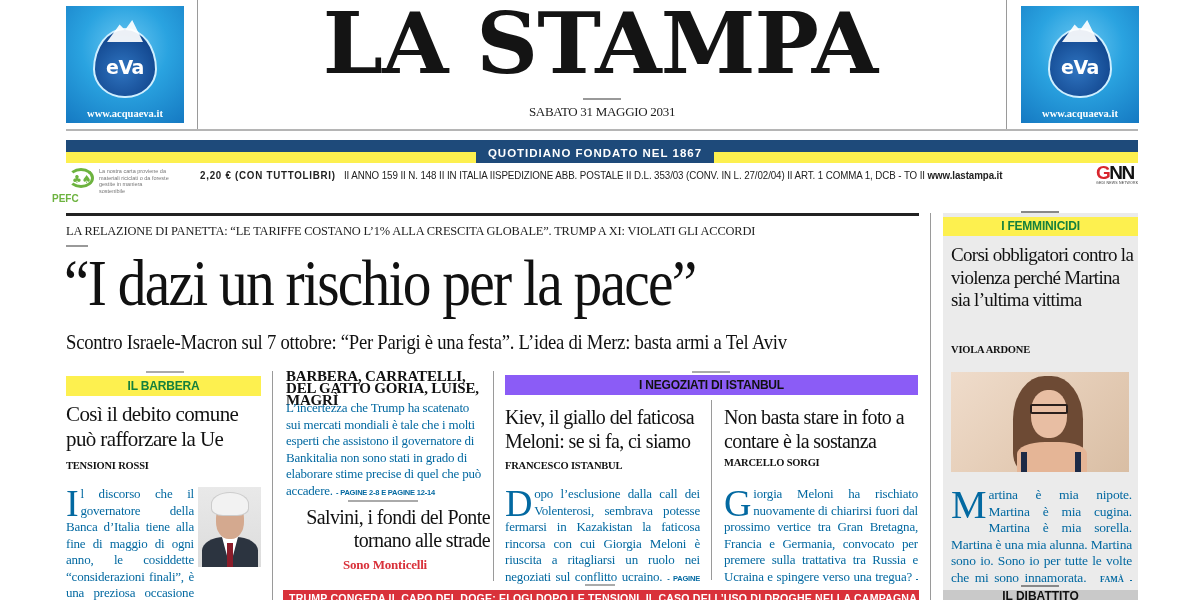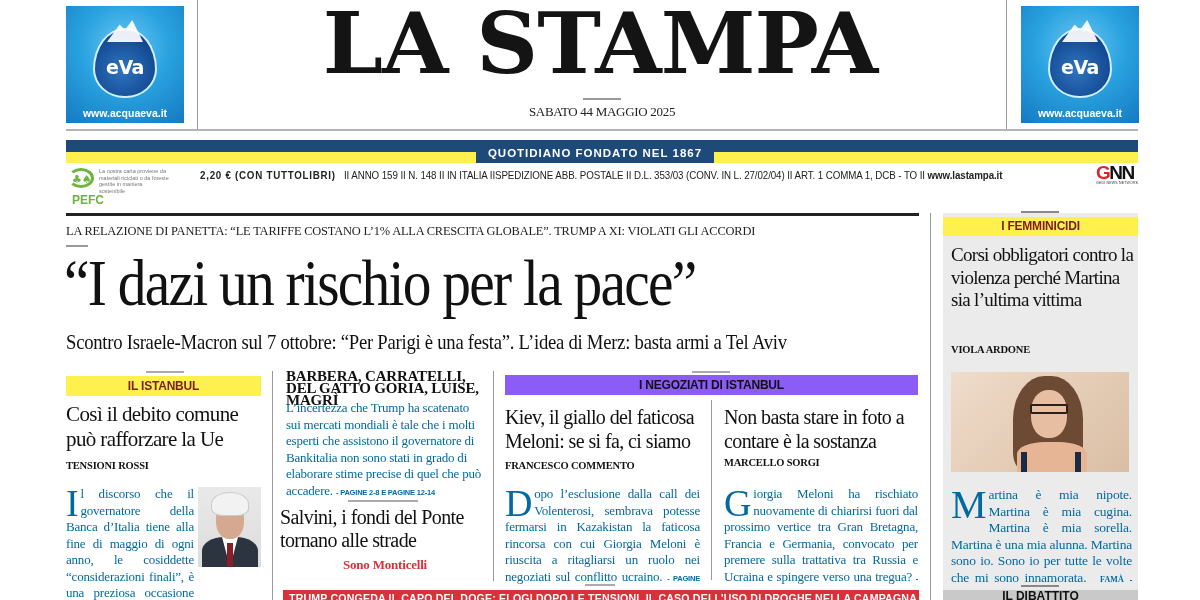--- a/index.html
+++ b/index.html
@@ -25,21 +25,21 @@
     background: #fff; clip-path: polygon(0 100%, 35% 20%, 50% 45%, 70% 0, 100% 100%);
     opacity: .92;
   }
   .ad-brand {
     position: absolute; left: 0; right: 0; top: 50px; text-align: center;
     font-family: "DejaVu Sans", sans-serif; font-size: 19px; color: #fff; font-weight: bold;
     letter-spacing: -0.5px;
   }
   .ad-url {
     position: absolute; left: 0; right: 0; bottom: 4px; text-align: center;
-    font-family: Liberation Sans, sans-serif; font-size: 10.5px; color: #fff; font-weight: bold;
+    font-family: Liberation Serif, serif; font-size: 10.5px; color: #fff; font-weight: bold;
   }
   .mast-vline { position: absolute; top: 0; width: 1px; height: 130px; background: #9a9a9a; }
   .mast-hline { position: absolute; top: 129px; left: 66px; width: 1072px; height: 2px; background: #b5b5b5; }
 
   .masthead-title {
     position: absolute; left: 200px; width: 800px; top: -4px; text-align: center;
     font-family: "DejaVu Serif", serif; font-weight: bold; font-size: 84px;
     letter-spacing: -1px; color: #141414; line-height: 95px;
     transform: scaleX(1.02);
   }
@@ -58,21 +58,21 @@
     color: #fff; font-family: "Liberation Sans", sans-serif; font-weight: bold;
     font-size: 11.5px; letter-spacing: 1px; text-align: center; line-height: 26px;
   }
 
   
   .pefc-logo {
     position: absolute; left: 68px; top: 168px; width: 26px; height: 20px; border-radius: 50%;
     border: 3px solid #6db33f; border-left-color: transparent;
   }
   .pefc-trees { position: absolute; left: 72px; top: 174px; color: #6db33f; font-size: 11px; line-height: 11px; font-family: "DejaVu Sans", sans-serif; }
-  .pefc-label { position: absolute; left: 72px; top: 193px; font-family: "Liberation Sans", sans-serif; font-size: 12px; font-weight: bold; color: #6db33f; }
+  .pefc-label { position: absolute; left: 52px; top: 193px; font-family: "Liberation Sans", sans-serif; font-size: 10px; font-weight: bold; color: #6db33f; }
   .pefc-text {
     position: absolute; left: 99px; top: 168px; width: 70px;
     font-family: "Liberation Sans", sans-serif; font-size: 5.5px; line-height: 6.5px; color: #777;
   }
   .info-line {
     position: absolute; left: 200px; top: 169px; white-space: nowrap;
     font-family: "Liberation Sans", sans-serif; font-size: 10.5px; color: #222; letter-spacing: -0.1px;
     transform: scaleX(0.93); transform-origin: left;
   }
   .info-line .price { font-weight: bold; letter-spacing: 0.8px; margin-right: 6px; }
@@ -100,21 +100,21 @@
   .subhead {
     position: absolute; left: 66px; top: 330px; white-space: nowrap;
     font-family: "Liberation Serif", serif; font-size: 21px; color: #111; letter-spacing: -0.3px;
     transform: scaleX(0.89); transform-origin: left;
   }
 
   
   .label-yellow {
     position: absolute; height: 20px; background: #fdf04f; text-align: center;
     font-family: "Liberation Sans", sans-serif; font-weight: bold; font-size: 12px; line-height: 20px;
-    color: #7f1d1d; letter-spacing: -0.2px;
+    color: #15803d; letter-spacing: -0.2px;
   }
   .label-grey {
     position: absolute; height: 20px; background: #8b5cf6; text-align: center;
     font-family: "Liberation Sans", sans-serif; font-weight: bold; font-size: 12px; line-height: 20px;
     color: #111; letter-spacing: -0.2px;
   }
   .short-rule { position: absolute; height: 2px; background: #aaa; }
   .vline { position: absolute; width: 1px; background: #9a9a9a; }
 
   .story-title {
@@ -186,21 +186,21 @@
 <body>
 
 <div class="ad-box left">
   <div class="ad-drop"></div>
   <div class="ad-brand">eVa</div>
   <div class="ad-url">www.acquaeva.it</div>
 </div>
 <div class="mast-vline" style="left:197px"></div>
 <div class="masthead-title">LA STAMPA</div>
 <div class="date-rule"></div>
-<div class="date">SABATO 44 MAGGIO 2025</div>
+<div class="date">SABATO 31 MAGGIO 2031</div>
 <div class="mast-vline" style="left:1006px"></div>
 <div class="ad-box right">
   <div class="ad-drop"></div>
   <div class="ad-brand">eVa</div>
   <div class="ad-url">www.acquaeva.it</div>
 </div>
 <div class="mast-hline"></div>
 
 <div class="band-blue"></div>
 <div class="band-yellow-l"></div>
@@ -220,52 +220,52 @@
 <div class="gnn"><span class="g">G</span><span>NN</span></div>
 <div class="gnn-sub">GEDI NEWS NETWORK</div>
 
 <div class="lead-rule"></div>
 <div class="kicker">LA RELAZIONE DI PANETTA: “LE TARIFFE COSTANO L’1% ALLA CRESCITA GLOBALE”. TRUMP A XI: VIOLATI GLI ACCORDI</div>
 <div class="kicker-rule"></div>
 <div class="headline">“I dazi un rischio per la pace”</div>
 <div class="subhead">Scontro Israele-Macron sul 7 ottobre: “Per Parigi è una festa”. L’idea di Merz: basta armi a Tel Aviv</div>
 
 <div class="short-rule" style="left:146px;top:371px;width:38px"></div>
-<div class="label-yellow" style="left:66px;top:376px;width:195px">IL ISTANBUL</div>
+<div class="label-yellow" style="left:66px;top:376px;width:195px">IL BARBERA</div>
 <div class="story-title" style="left:66px;top:402px;width:200px">Così il debito comune può rafforzare la Ue</div>
 <div class="byline" style="left:66px;top:460px">TENSIONI ROSSI</div>
 <div class="body-text" style="left:66px;top:486px;width:128px">
   <span class="dropcap">I</span><span>l discorso che il governatore della Banca d’Italia tiene alla fine di maggio di ogni anno, le cosiddette “considerazioni finali”, è una preziosa occasione per tutti - opinione pubblica e studiosi - di chiarirsi le idee</span>
 </div>
 <div class="portrait">
   <div class="suit"></div>
     <div class="shirt"></div>
     <div class="tie"></div>
     <div class="face"></div>
     <div class="hair"></div>
 </div>
 
 <div class="vline" style="left:272px;top:371px;height:229px"></div>
 
 <div class="byline" style="left:286px;top:370px;width:210px;font-size:15px;line-height:12px">BARBERA, CARRATELLI, DEL GATTO GORIA, LUISE, MAGRÌ</div>
 <div class="body-text" style="left:286px;top:400px;width:200px;text-align:left">
   <span>L’incertezza che Trump ha scatenato sui mercati mondiali è tale che i molti esperti che assistono il governatore di Bankitalia non sono stati in grado di elaborare stime precise di quel che può accadere.</span> <span class="pageref">- PAGINE 2-8 E PAGINE 12-14</span>
 </div>
 <div class="short-rule" style="left:348px;top:500px;width:70px"></div>
-<div class="story-title" style="left:280px;top:506px;width:210px;text-align:left;font-size:20px;line-height:23px">Salvini, i fondi del Ponte tornano alle strade</div>
+<div class="story-title" style="left:280px;top:506px;width:210px;text-align:right;font-size:20px;line-height:23px">Salvini, i fondi del Ponte tornano alle strade</div>
 <div class="byline" style="left:280px;top:557px;width:210px;text-align:center;color:#d9313a;font-size:13px">Sono Monticelli</div>
 
 <div class="vline" style="left:493px;top:371px;height:210px"></div>
 
 <div class="short-rule" style="left:692px;top:371px;width:38px"></div>
 <div class="label-grey" style="left:505px;top:375px;width:413px">I NEGOZIATI DI ISTANBUL</div>
 <div class="vline" style="left:711px;top:400px;height:180px"></div>
 
 <div class="story-title" style="left:505px;top:405px;width:205px;font-size:20px;line-height:24px">Kiev, il giallo del faticosa Meloni: se si fa, ci siamo</div>
-<div class="byline" style="left:505px;top:460px">FRANCESCO COMMENTO</div>
+<div class="byline" style="left:505px;top:460px">FRANCESCO ISTANBUL</div>
 <div class="body-text" style="left:505px;top:486px;width:195px">
   <span class="dropcap">D</span><span>opo l’esclusione dalla call dei Volenterosi, sembrava potesse fermarsi in Kazakistan la faticosa rincorsa con cui Giorgia Meloni è riuscita a ritagliarsi un ruolo nei negoziati sul conflitto ucraino.</span> <span class="pageref">- PAGINE 10 E 11</span>
 </div>
 
 <div class="story-title" style="left:724px;top:405px;width:200px;font-size:20px;line-height:24px">Non basta stare in foto a contare è la sostanza</div>
 <div class="byline" style="left:724px;top:457px">MARCELLO SORGI</div>
 <div class="body-text" style="left:724px;top:486px;width:194px">
   <span class="dropcap">G</span><span>iorgia Meloni ha rischiato nuovamente di chiarirsi fuori dal prossimo vertice tra Gran Bretagna, Francia e Germania, convocato per premere sulla trattativa tra Russia e Ucraina e spingere verso una tregua?</span> <span class="pageref">- PAGINA 29</span>
 </div>
 

